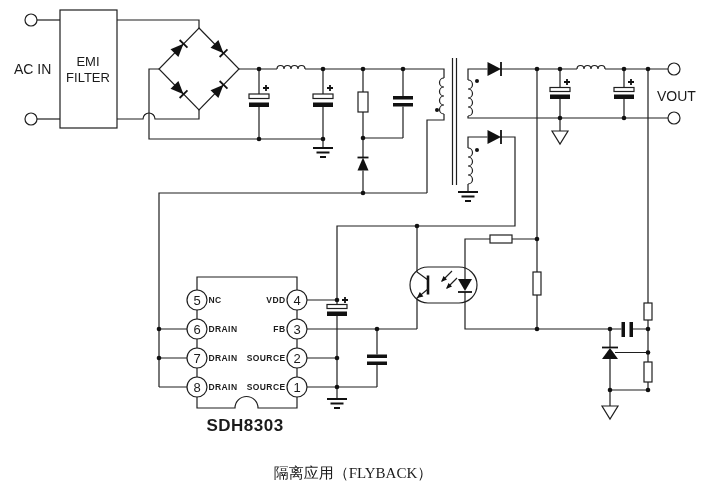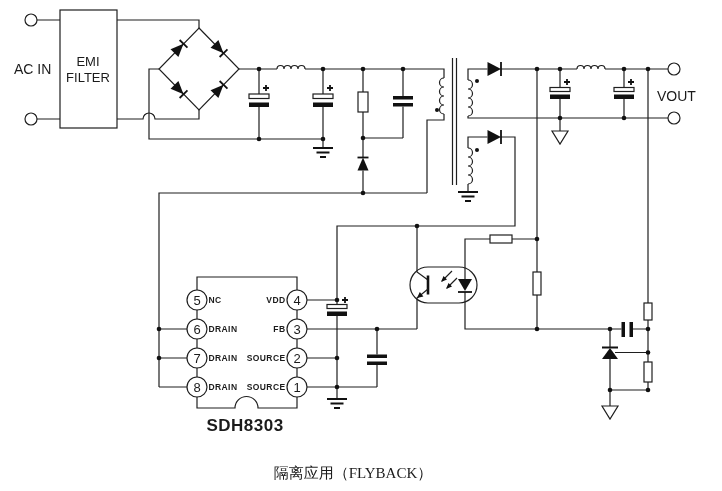--- a/index.html
+++ b/index.html
@@ -1,16 +1,16 @@
 <!DOCTYPE html>
 <html><head>
 <meta charset="utf-8">
 <style>
   html,body{margin:0;padding:0;background:#ffffff;}
-  .page{width:722px;height:491px;background:#fff;position:relative;overflow:hidden;border-radius:6px;}
+  .page{width:722px;height:491px;background:#fff;position:relative;overflow:hidden;}
   svg{display:block;}
   .wire{stroke:#1f1f1f;stroke-width:1.2;fill:none;}
   .sym{stroke:#1f1f1f;stroke-width:1.2;fill:#ffffff;}
   .solid{fill:#111111;stroke:none;}
   .bar{stroke:#111111;stroke-width:1.8;fill:none;}
   .gndbar{stroke:#111111;stroke-width:2.2;fill:none;}
   .dot{fill:#111111;stroke:none;}
   text{fill:#1b1b1b;font-family:"Liberation Sans","DejaVu Sans",sans-serif;}
   .lbl{font-size:14px;}
   .lbl2{font-size:13px;}

